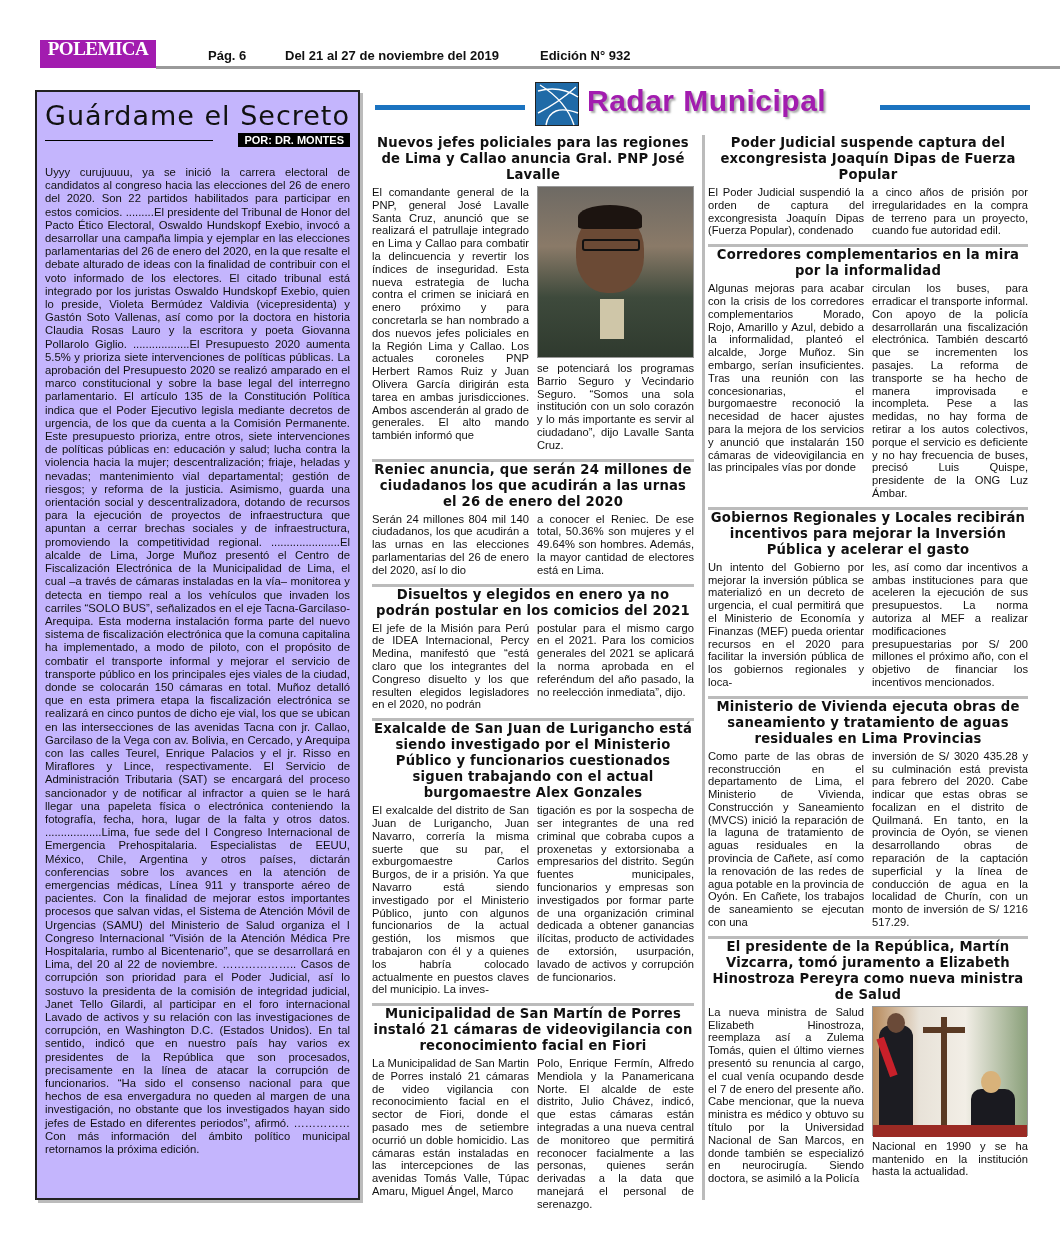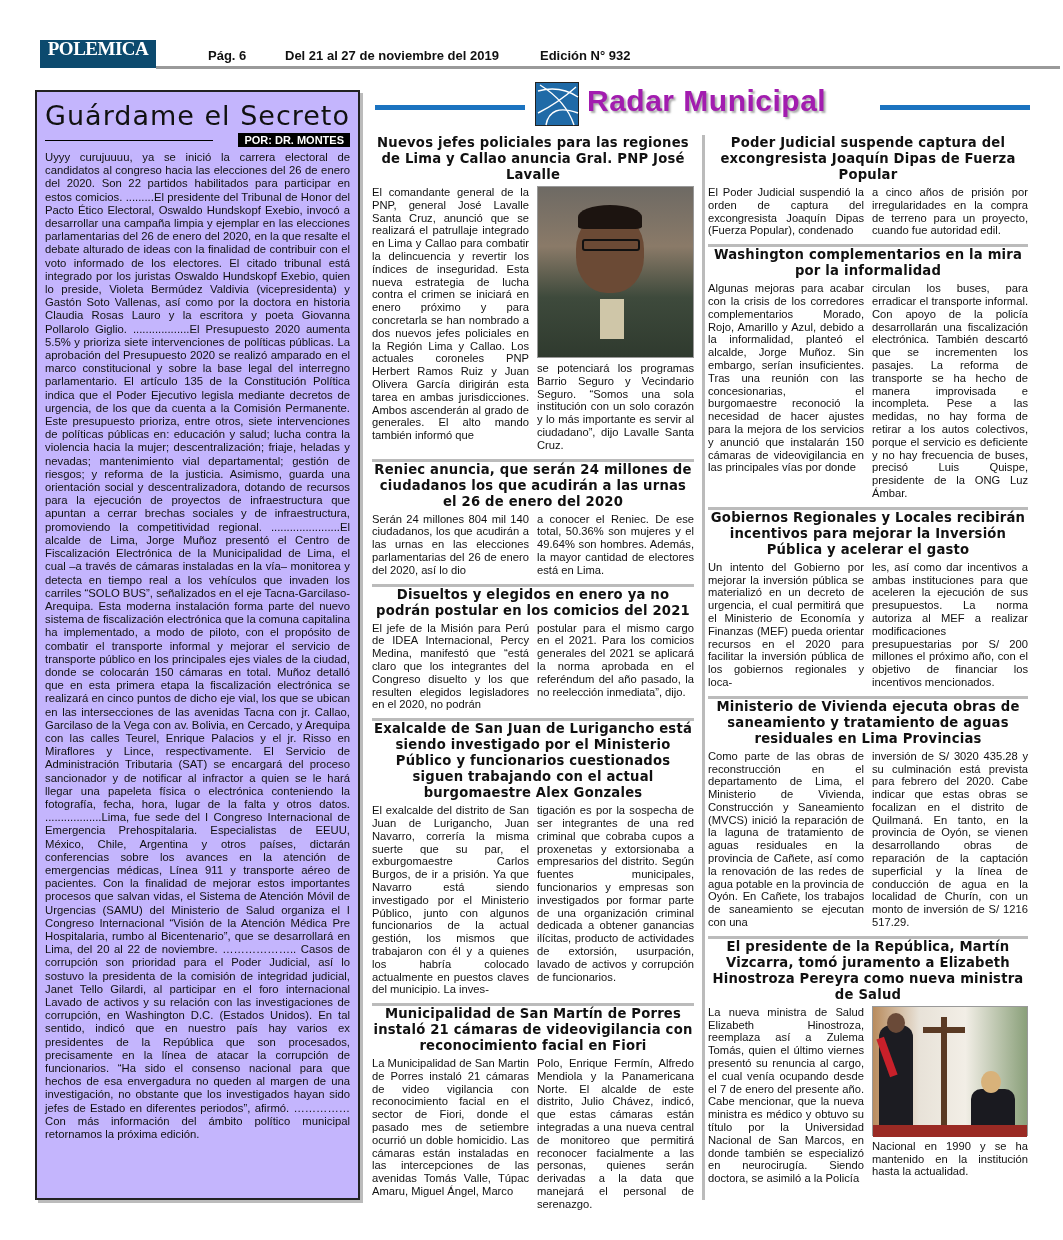--- a/index.html
+++ b/index.html
@@ -1,25 +1,25 @@
 <!DOCTYPE html>
 <html><head>
 <meta charset="utf-8">
 <style>
   * { box-sizing: border-box; margin: 0; padding: 0; }
   body { width: 1063px; height: 1240px; background: #fff; position: relative; overflow: hidden; font-family: "Liberation Sans", sans-serif; color: #111; }
   .masthead { position: absolute; left: 40px; top: 38px; width: 1020px; height: 30px; }
-  .logo { position: absolute; left: 0; top: 2px; width: 116px; height: 28px; background: #0c4a6e; color: #fff; text-align: center; font-family: "Liberation Serif", serif; }
+  .logo { position: absolute; left: 0; top: 2px; width: 116px; height: 28px; background: #a21caf; color: #fff; text-align: center; font-family: "Liberation Serif", serif; }
   .logo .l1 { font-size: 19px; font-weight: bold; line-height: 18px; letter-spacing: -0.5px; display:block; }
   .logo .l2 { font-size: 8px; font-weight: bold; line-height: 9px; text-align: right; padding-right: 4px; display:block; border-top: 1px solid #fff; margin: 11px 3px 0 8px; font-family: Liberation Mono, monospace; }
   .hdr-rule { position: absolute; left: 116px; right: 0; top: 28px; height: 3px; background: #9a9a9a; }
   .hdr-txt { position: absolute; top: 10px; font-size: 13px; font-weight: bold; font-stretch: condensed; }
   .gossip { position: absolute; left: 35px; top: 90px; width: 325px; height: 1110px; border: 2px solid #222; background: #c4b5fd; padding: 6px 8px; box-shadow: 3px 3px 0 #bbb; }
   .gossip h1 { font-size: 27px; font-weight: normal; letter-spacing: 1px; text-align: center; margin-top: 2px; font-family: "DejaVu Sans", sans-serif; }
-  .byline-row { display: flex; align-items: center; margin: 2px 0 4px; gap: 25px; }
+  .byline-row { display: flex; align-items: center; margin: 2px 0 19px; gap: 25px; }
   .byline-row .line { flex: 1; height: 1px; background: #000; }
   .byline { background: #000; color: #fff; font-size: 11px; font-weight: bold; padding: 1px 6px; }
   .gossip p { font-size: 11.3px; line-height: 13.2px; text-align: justify; }
   .radar-head { position: absolute; left: 375px; top: 80px; width: 660px; height: 48px; }
   .radar-line { position: absolute; top: 25px; height: 5px; background: #1b73c0; }
   .radar-logo { position: absolute; left: 160px; top: 2px; width: 44px; height: 44px; background: #1f6aa7; border: 1px solid #222; }
   .radar-title { position: absolute; left: 212px; top: 4px; font-size: 30px; font-weight: bold; color: #a21caf; letter-spacing: 0.5px; text-shadow: 2px 2px 2px #aaa; font-family: "Liberation Sans", sans-serif; }
   .col { position: absolute; }
   .article { border-bottom: 3px solid #bbb; padding-bottom: 7px; }
   .article h2 { font-size: 13.2px; font-weight: bold; text-align: center; line-height: 16px; margin-bottom: 3px; font-family: "DejaVu Sans", sans-serif; letter-spacing: 0.2px; }
@@ -138,21 +138,21 @@
     <div class="cols2">
       <div>
           <p>El Poder Judicial suspendió la orden de captura del excongresista Joaquín Dipas (Fuerza Popular), condenado</p>
         </div>
       <div>
           <p>a cinco años de prisión por irregularidades en la compra de terreno para un proyecto, cuando fue autoridad edil.</p>
         </div>
     </div>
   </div>
   <div class="article">
-    <h2>Washington complementarios en la mira por la informalidad</h2>
+    <h2>Corredores complementarios en la mira por la informalidad</h2>
     <div class="cols2">
       <div>
           <p>Algunas mejoras para acabar con la crisis de los corredores complementarios Morado, Rojo, Amarillo y Azul, debido a la informalidad, planteó el alcalde, Jorge Muñoz. Sin embargo, serían insuficientes. Tras una reunión con las concesionarias, el burgomaestre reconoció la necesidad de hacer ajustes para la mejora de los servicios y anunció que instalarán 150 cámaras de videovigilancia en las principales vías por donde</p>
         </div>
       <div>
           <p>circulan los buses, para erradicar el transporte informal. Con apoyo de la policía desarrollarán una fiscalización electrónica. También descartó que se incrementen los pasajes. La reforma de transporte se ha hecho de manera improvisada e incompleta. Pese a las medidas, no hay forma de retirar a los autos colectivos, porque el servicio es deficiente y no hay frecuencia de buses, precisó Luis Quispe, presidente de la ONG Luz Ámbar.</p>
         </div>
     </div>
   </div>
   <div class="article">

